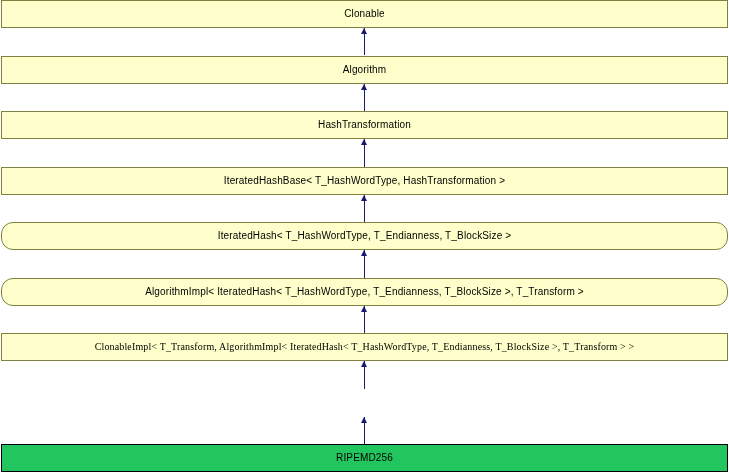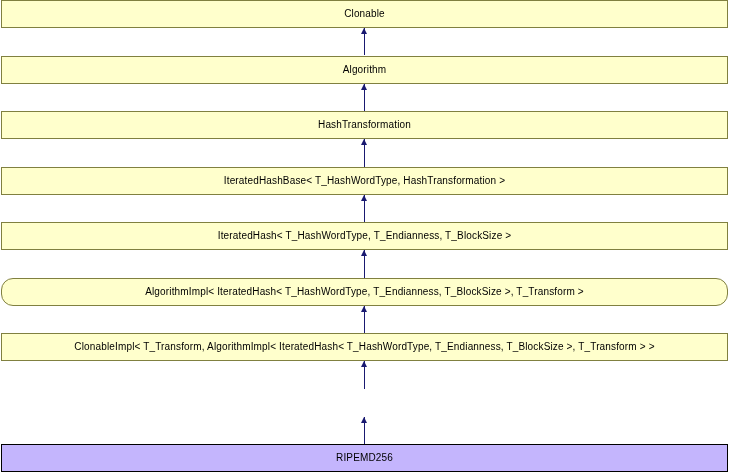--- a/index.html
+++ b/index.html
@@ -26,21 +26,21 @@
     color: #000000;
     font-size: 10px;
     line-height: 26px;
     text-align: center;
     white-space: nowrap;
     overflow: hidden;
     letter-spacing: 0.15px;
   }
   .node.current {
     border: 1px solid #000000;
-    background: #c4b5fd;
+    background: #22c55e;
   }
   .edge {
     position: absolute;
     width: 1px;
     background: #191970;
     left: 364px;
   }
   .arrowhead {
     position: absolute;
     left: 361px;
@@ -81,22 +81,22 @@
   <div class="arrowhead" style="top:417px;"></div>
 
   <div class="node" style="top:0px;">Clonable</div>
 
   <div class="node" style="top:55.5px;">Algorithm</div>
 
   <div class="node" style="top:111px;">HashTransformation</div>
 
   <div class="node" style="top:166.5px;">IteratedHashBase&lt; T_HashWordType, HashTransformation &gt;</div>
 
-  <div class="node" style="top:222px;">IteratedHash&lt; T_HashWordType, T_Endianness, T_BlockSize &gt;</div>
+  <div class="node" style="top:222px;border-radius:12px;">IteratedHash&lt; T_HashWordType, T_Endianness, T_BlockSize &gt;</div>
 
   <div class="node" style="top:277.5px;border-radius:12px;">AlgorithmImpl&lt; IteratedHash&lt; T_HashWordType, T_Endianness, T_BlockSize &gt;, T_Transform &gt;</div>
 
-  <div class="node" style="top:333px;">ClonableImpl&lt; T_Transform, AlgorithmImpl&lt; IteratedHash&lt; T_HashWordType, T_Endianness, T_BlockSize &gt;, T_Transform &gt; &gt;</div>
+  <div class="node" style="top:333px;font-family:Liberation Serif, serif;">ClonableImpl&lt; T_Transform, AlgorithmImpl&lt; IteratedHash&lt; T_HashWordType, T_Endianness, T_BlockSize &gt;, T_Transform &gt; &gt;</div>
 
 
   <div class="node current" style="top:444px;">RIPEMD256</div>
 
 </div>
 
 </body></html>

